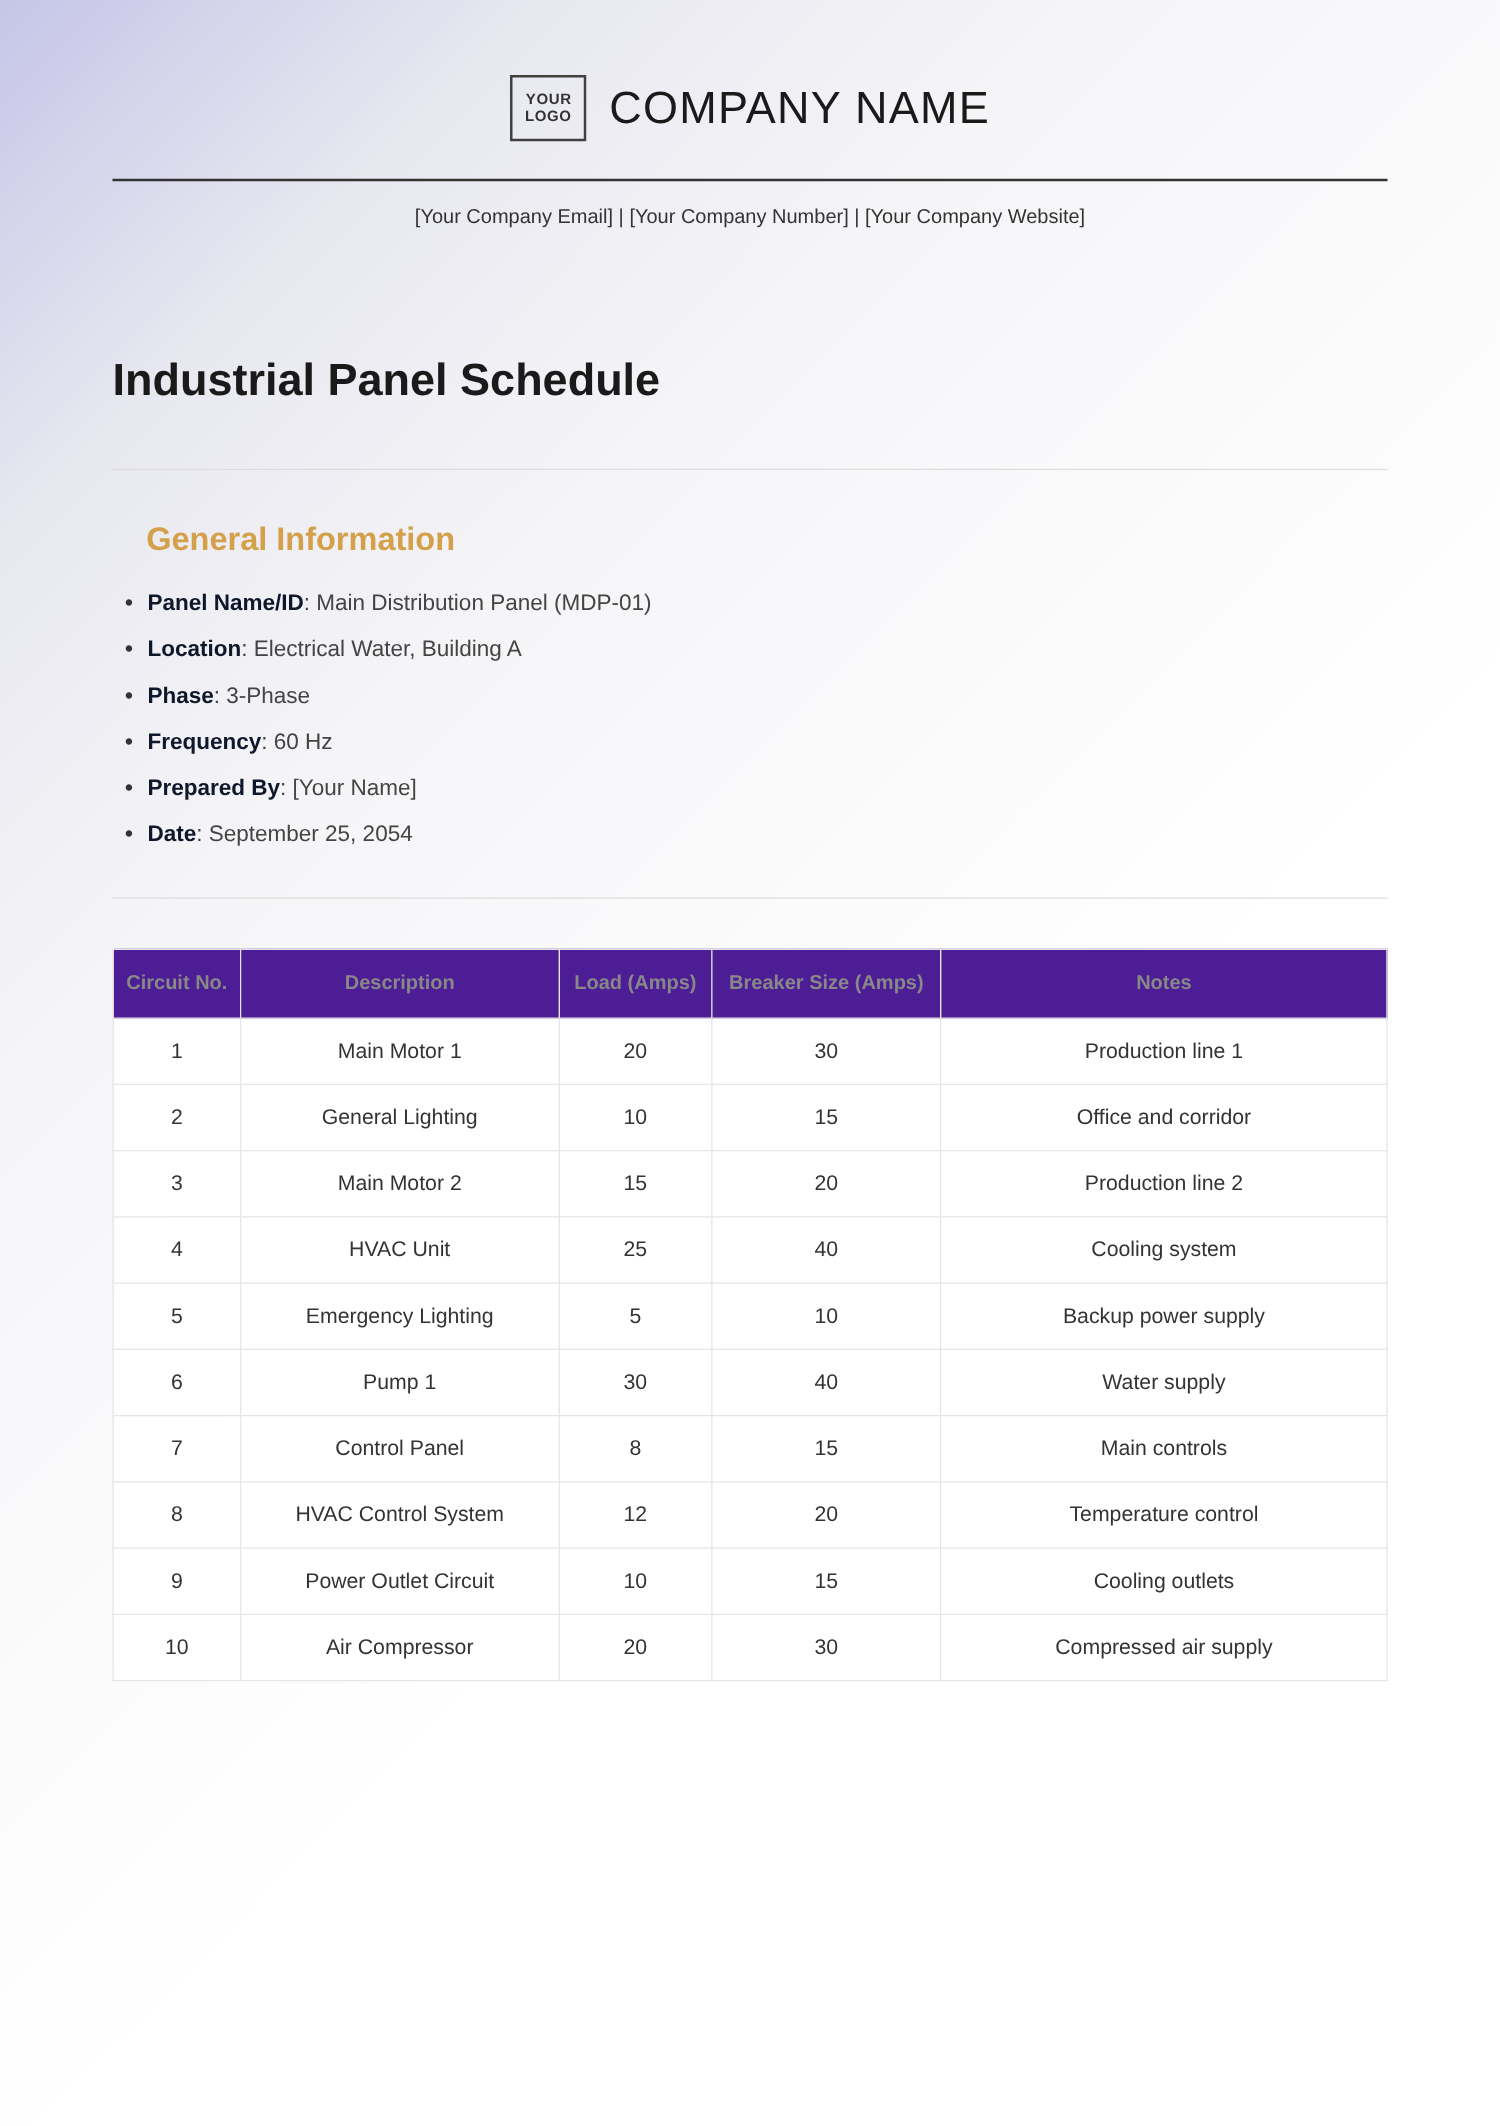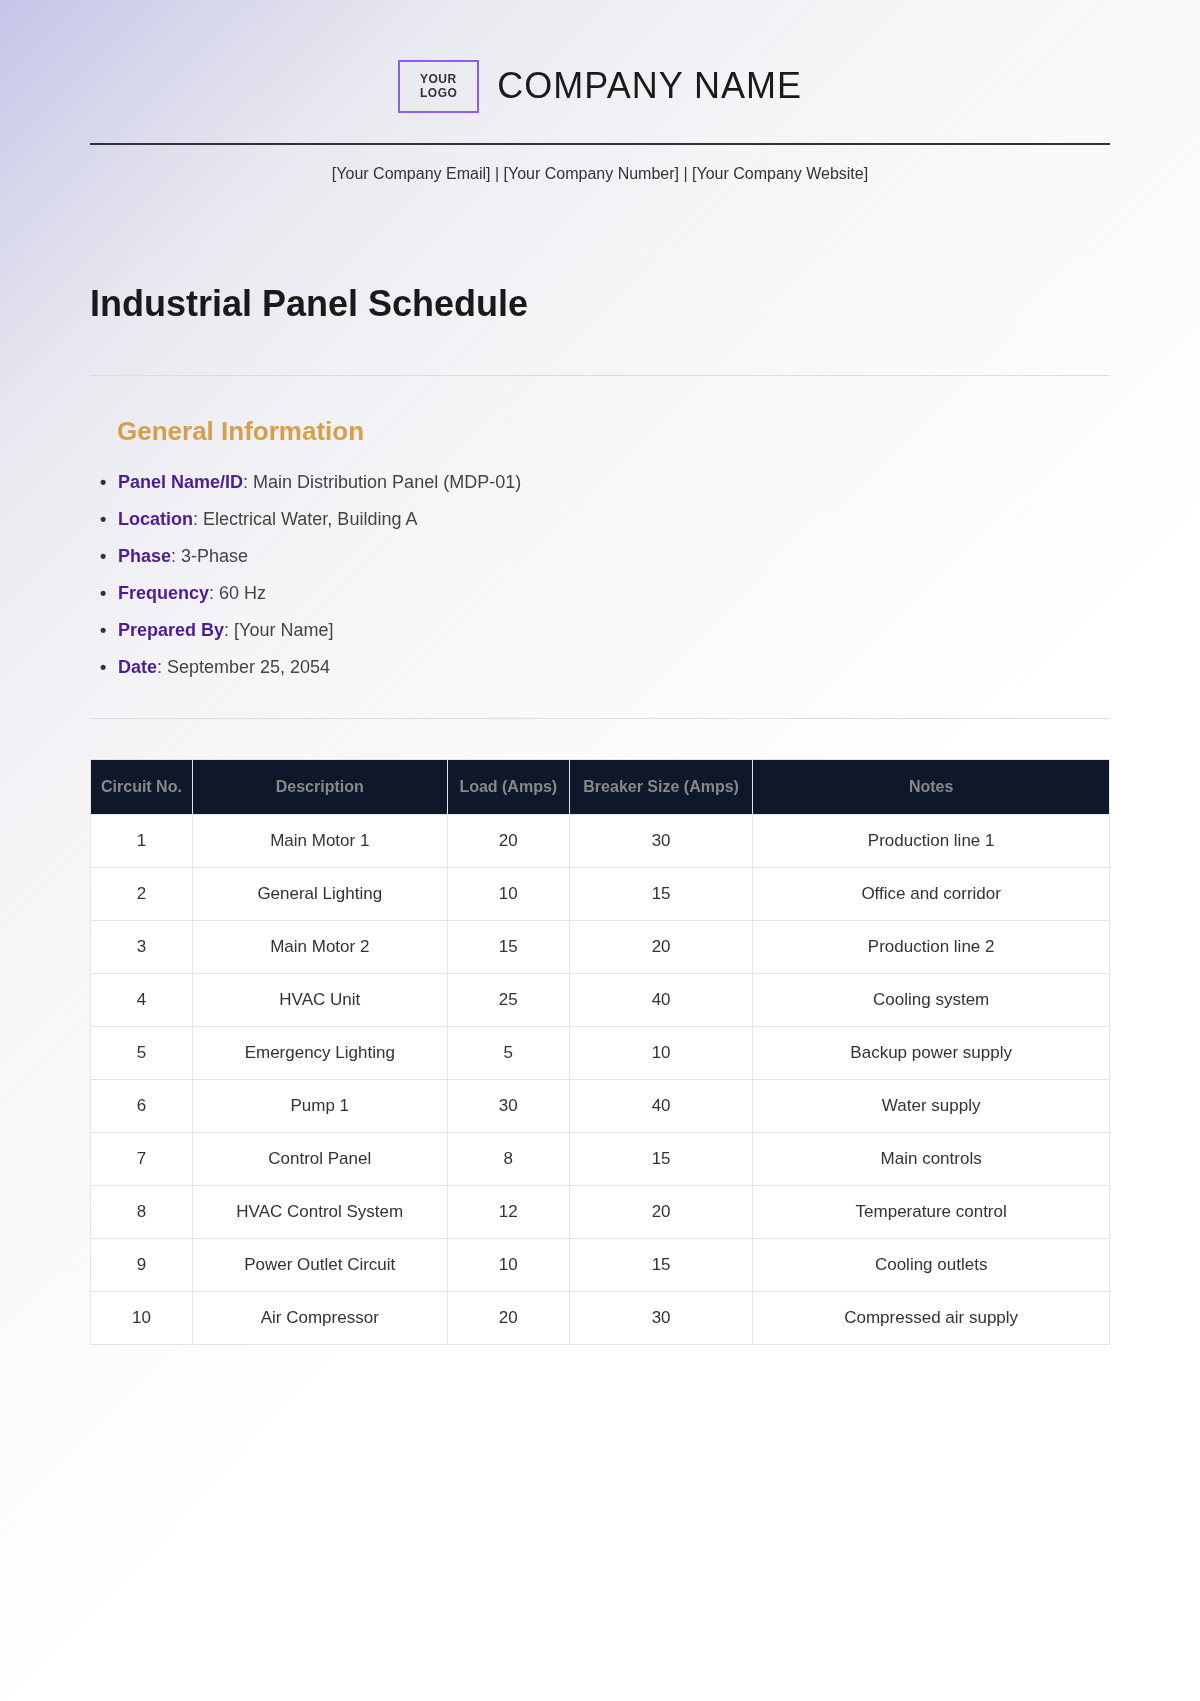--- a/index.html
+++ b/index.html
@@ -20,26 +20,26 @@
       margin-bottom: 20px;
     }
     .logo-row {
       display: flex;
       align-items: center;
       justify-content: center;
       gap: 18px;
       margin-bottom: 30px;
     }
     .logo-box {
-      border: 2px solid #8b5cf6;
-      padding: 10px 20px;
+      border: 2px solid #404040;
+      padding: 10px 10px;
       font-size: 12px;
       font-weight: bold;
       line-height: 1.2;
-      text-align: left;
+      text-align: right;
       letter-spacing: 0.5px;
     }
     .company-name {
       font-size: 36px;
       font-weight: 400;
       letter-spacing: 1px;
       color: #1a1a1a;
     }
     .header-divider {
       border: none;
@@ -83,29 +83,29 @@
     }
     .info-list li::before {
       content: "•";
       position: absolute;
       left: 0;
       color: #333;
       font-weight: bold;
     }
     .info-label {
       font-weight: 700;
-      color: #4c1d95;
+      color: #0f172a;
     }
     table {
       width: 100%;
       border-collapse: collapse;
       margin-top: 10px;
     }
     thead th {
-      background: #0f172a;
+      background: #4c1d95;
       color: #888;
       font-weight: 600;
       font-size: 16px;
       padding: 16px 10px;
       text-align: center;
       border: 1px solid #e5e5e8;
       line-height: 1.4;
     }
     tbody td {
       font-size: 17px;

